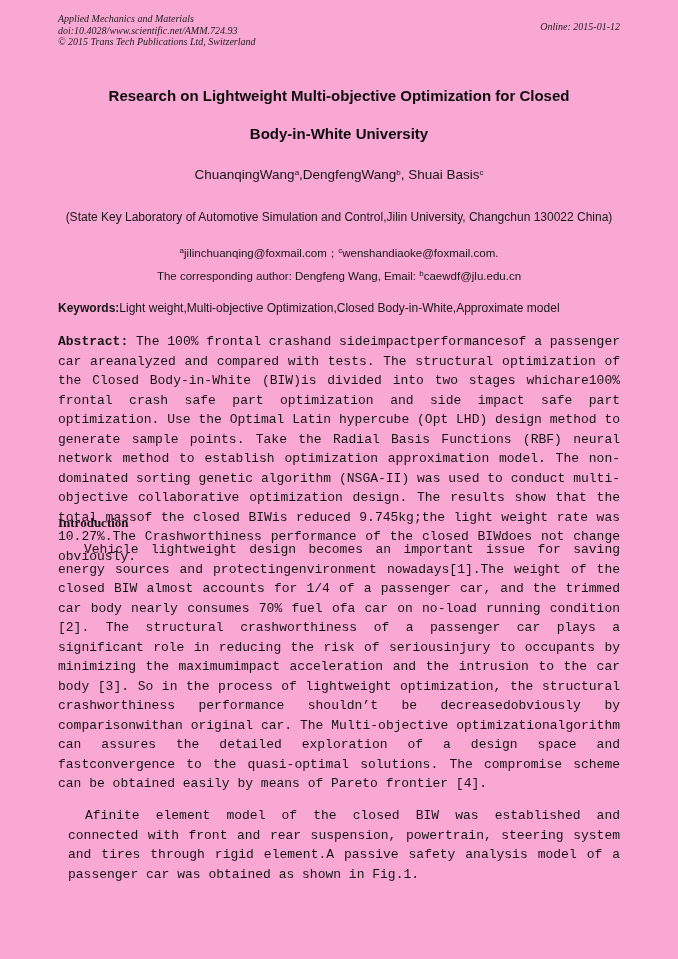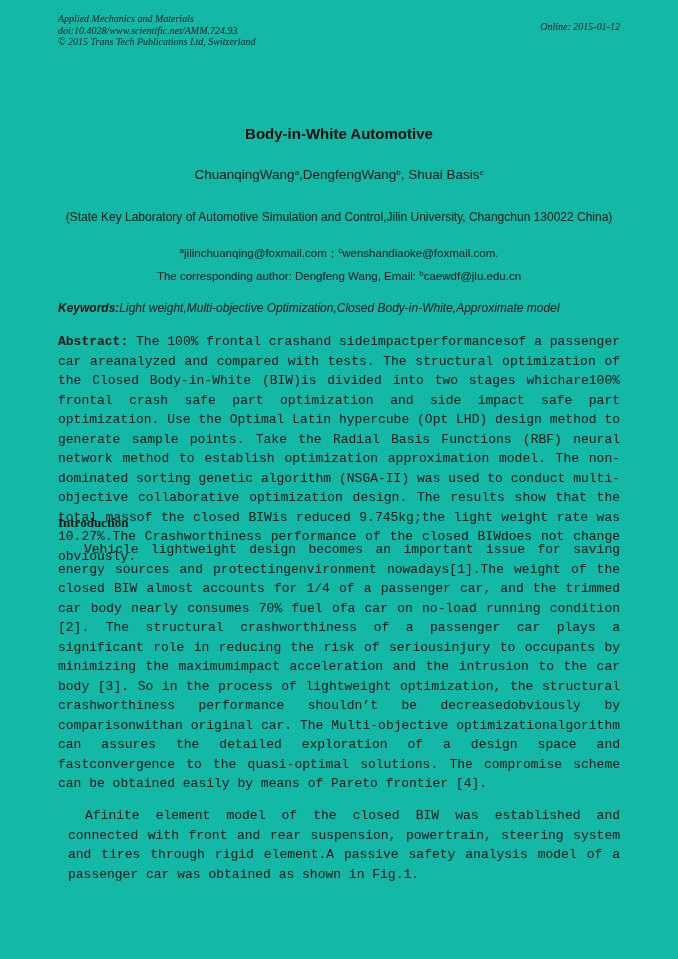--- a/index.html
+++ b/index.html
@@ -1,20 +1,20 @@
 <!DOCTYPE html>
 <html><head>
 <meta charset="utf-8">
 <style>
   html, body { margin: 0; padding: 0; background: #ffffff; }
   .page {
     position: relative;
     width: 678px;
     height: 959px;
-    background: #14b8a6;
+    background: #f9a8d4;
     color: #131313;
     font-family: "Liberation Serif", serif;
     overflow: hidden;
   }
   .abs { position: absolute; }
 
   
   .journal-header {
     left: 58px; top: 13px; width: 562px;
     font-family: "Liberation Serif", serif;
@@ -60,21 +60,20 @@
     top: -4px;
   }
 
   
   .keywords {
     left: 58px; top: 301px; width: 562px;
     font-family: "Liberation Sans", sans-serif;
     font-size: 12px; line-height: 15px;
     text-align: left;
     color: #161616;
-    font-style: italic;
   }
   .keywords .kw-label { font-weight: bold; }
 
   
   .body-par {
     left: 58px; width: 562px;
     font-family: Liberation Mono, monospace;
     font-size: 13px;
     line-height: 19.5px;
     text-align: justify;
@@ -107,21 +106,22 @@
 
 <div class="page">
 
   <div class="abs journal-header">
     <div>Applied Mechanics and Materials</div>
     <div>doi:10.4028/www.scientific.net/AMM.724.93</div>
     <div>© 2015 Trans Tech Publications Ltd, Switzerland</div>
     <div class="online">Online: 2015-01-12</div>
   </div>
 
-  <div class="abs title-line title-2">Body-in-White Automotive</div>
+  <div class="abs title-line title-1">Research on Lightweight Multi-objective Optimization for Closed</div>
+  <div class="abs title-line title-2">Body-in-White University</div>
 
   <div class="abs sansline authors"><span>ChuanqingWang</span><span class="sup">a</span><span>,</span><span>DengfengWang</span><span class="sup">b</span><span>, </span><span>Shuai Basis</span><span class="sup">c</span></div>
 
   <div class="abs sansline affiliation">(State Key Laboratory of Automotive Simulation and Control,Jilin University, Changchun 130022 China)</div>
 
   <div class="abs sansline emails"><span class="sup">a</span><span>jilinchuanqing@foxmail.com</span><span>；</span><span class="sup">c</span><span>wenshandiaoke@foxmail.com.</span></div>
 
   <div class="abs sansline corresponding"><span>The corresponding author: Dengfeng Wang, Email: </span><span class="sup">b</span><span>caewdf@jlu.edu.cn</span></div>
 
   <div class="abs keywords"><span class="kw-label">Keywords:</span><span>Light weight,Multi-objective Optimization,Closed Body-in-White,Approximate model</span></div>

